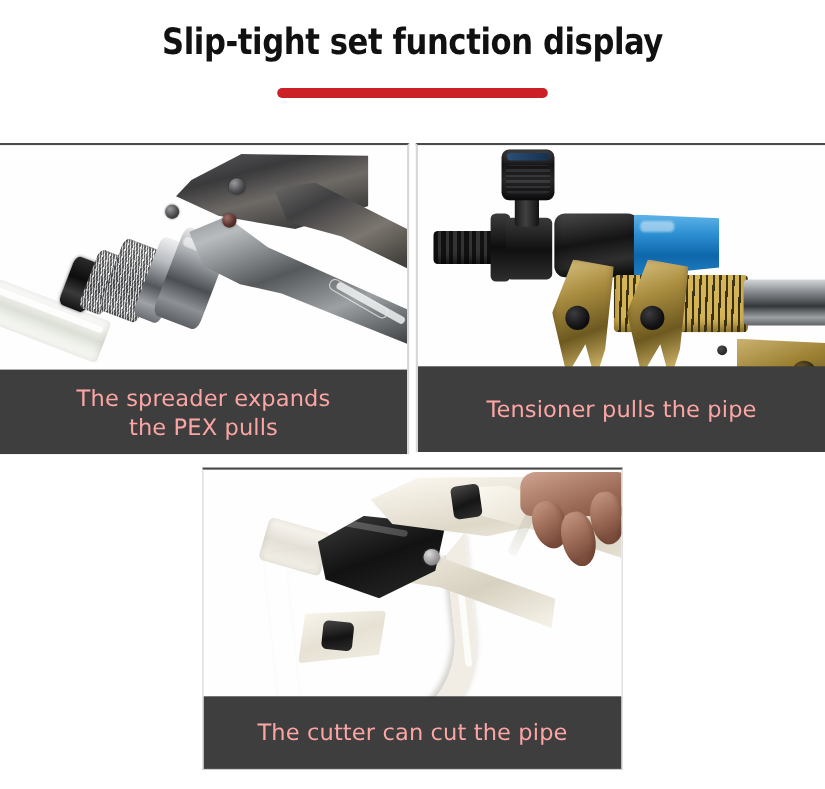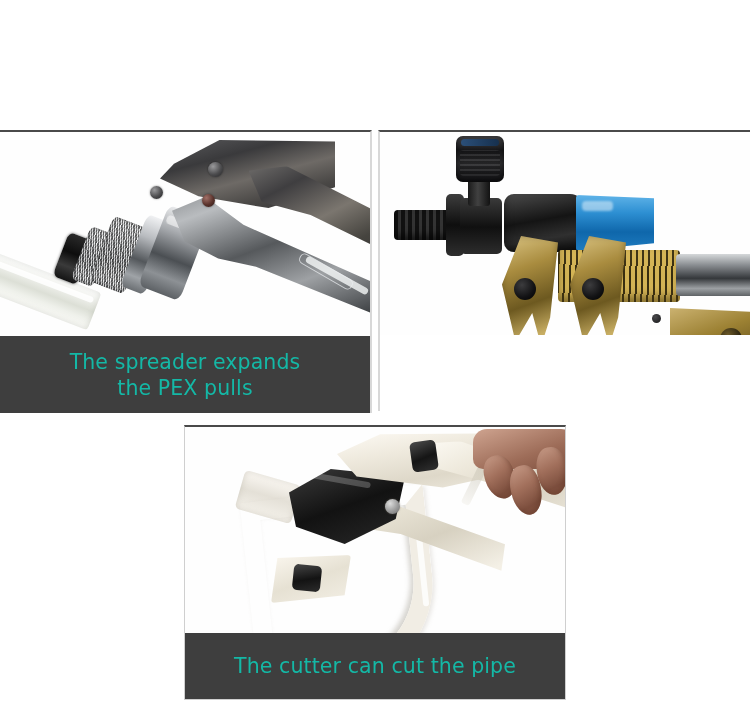--- a/index.html
+++ b/index.html
@@ -30,21 +30,21 @@
   .panel-2{left:378px;top:130px;width:372px;height:281px;border-top:2px solid #4a4a4a;border-left:2px solid #d8d8d8;}
   .panel-3{left:184px;top:425px;width:382px;height:275px;border:1px solid #cfcfcf;border-top:2px solid #4a4a4a;}
 
   .photo{position:absolute;left:0;top:0;right:0;background:#fefefe;overflow:hidden;}
   .p1 .photo{height:206px;}
   .p2 .photo{height:203px;}
   .p3 .photo{height:209px;}
 
   .caption{
     position:absolute;left:0;right:0;bottom:0;background:#3e3e3e;
-    color:#14b8a6;display:flex;align-items:center;justify-content:center;
+    color:#fca5a5;display:flex;align-items:center;justify-content:center;
     text-align:center;font-size:20.5px;line-height:26px;font-weight:400;
     letter-spacing:0.1px;padding:0 10px;box-sizing:border-box;
   }
   .p1 .caption{height:77px;}
   .p2 .caption{height:78px;}
   .p3 .caption{height:66px;}
 
   
   .art1{position:absolute;inset:0;}
   
@@ -299,20 +299,24 @@
     position:absolute;left:288px;top:2px;width:106px;height:40px;
     background:linear-gradient(160deg,#cfa490,#9d6c58 60%,#7c4e3d);
     border-radius:14px 18px 10px 10px;
   }
 </style>
 </head>
 <body>
 
 <div class="page">
 
+  <div class="header">
+    <div class="title">Slip-tight set function display</div>
+    <div class="rule"></div>
+  </div>
 
   <div class="panel panel-1 p1">
     <div class="photo">
       <div class="art1">
         <div class="tube1"></div>
         <div class="ring1"></div>
         <div class="knurl knurl-a"></div>
         <div class="knurl knurl-b"></div>
         <div class="plain1"></div>
         <div class="barrel1"></div>
@@ -349,20 +353,23 @@
 
         <div class="lever2"></div>
         <div class="jaw jaw-a"></div>
         <div class="jaw jaw-b"></div>
         <div class="pin pin-a"></div>
         <div class="pin pin-b"></div>
         <div class="pin pin-c"></div>
         <div class="pin pin-d"></div>
 
       </div>
+    </div>
+    <div class="caption">
+      <span>Tensioner pulls the pipe</span>
     </div>
   </div>
 
   <div class="panel panel-3 p3">
     <div class="photo">
       <div class="art3">
         <div class="pipeV"></div>
         <div class="pipeCurve"></div>
         <div class="cutJawLow"></div>
         <div class="blade3"></div>

